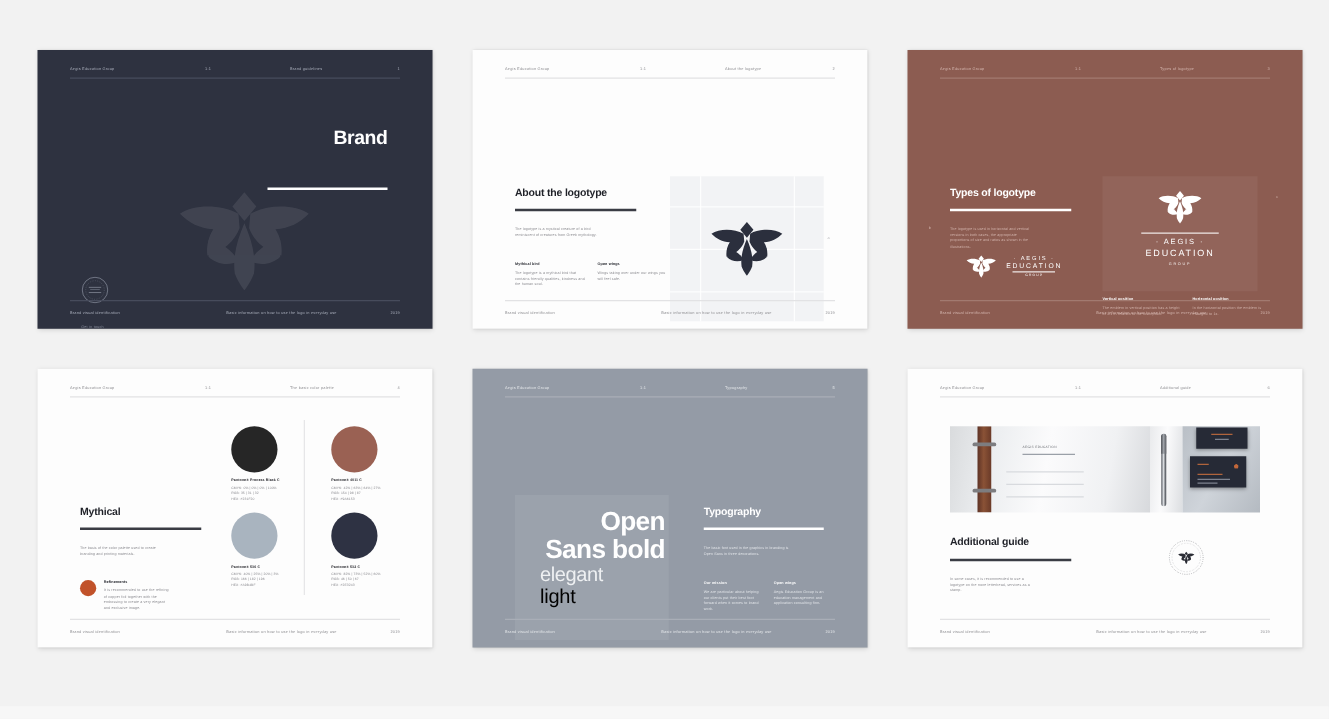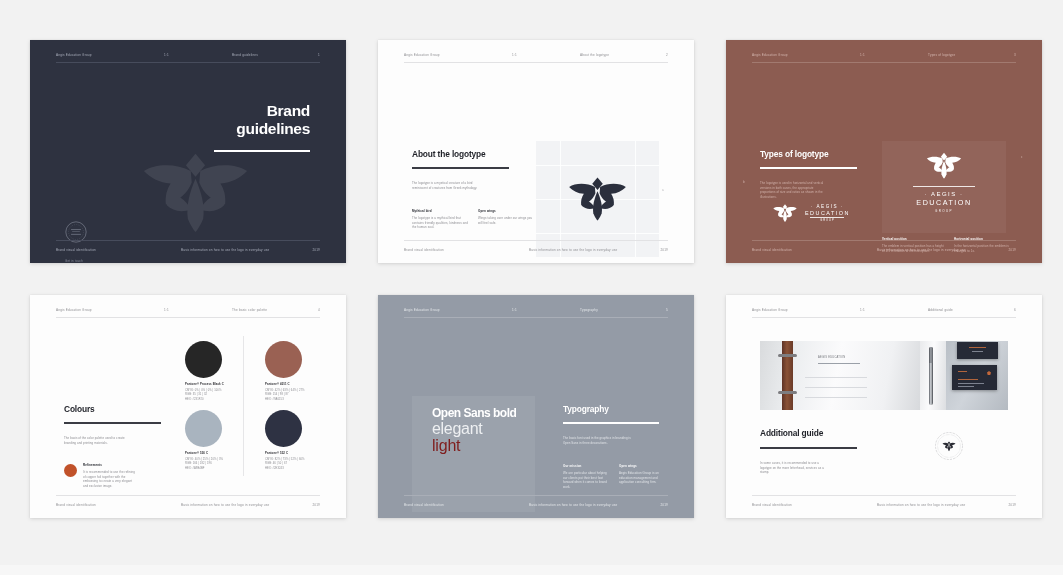--- a/index.html
+++ b/index.html
@@ -123,25 +123,25 @@
   .sw-divider { position: absolute; width: 1px; background: #e6e6e8; }
   .note-dot { position: absolute; width: 13px; height: 13px; border-radius: 50%; }
 
   
   .type-panel {
     position: absolute; left: 34px; top: 101px; width: 123px; height: 116px;
     background: rgba(255,255,255,0.07);
   }
   .type-spec { position: absolute; left: 54px; top: 112px; width: 100px;
     color: #ffffff; line-height: 1.07; }
-  .type-spec .t-bold { font-size: 12px; font-weight: 700; letter-spacing: -0.5px; }
+  .type-spec .t-bold { font-size: 21px; font-weight: 700; letter-spacing: -0.5px; text-align: right; }
   .type-spec .t-reg  { font-size: 16px; font-weight: 400; letter-spacing: -0.3px;
                        color: #eef0f2; }
   .type-spec .t-lig  { font-size: 16px; font-weight: 300; letter-spacing: -0.2px;
-                       color: #7f1d1d; }
+                       color: #000000; }
 
   
   .photo-row { position: absolute; left: 34px; top: 46px; width: 248px; height: 69px;
                display: flex; }
   .ph { position: relative; height: 100%; overflow: hidden; }
   .ph-a { width: 160px; background: linear-gradient(100deg,#d9dbdd 0%,#eceef0 22%,#fbfbfc 48%,#f0f1f3 78%,#d7d9dc 100%); }
   .ph-b { width: 26px; background: linear-gradient(95deg,#e9eaec,#fbfbfc 45%,#dcdee1); }
   .ph-c { width: 62px; background: linear-gradient(120deg,#b9bfc6,#cfd4da 50%,#b4bac1); }
   .binder { position: absolute; left: 22px; top: 0; width: 11px; height: 100%;
             background: linear-gradient(90deg,#5e3326,#8a5236 45%,#6a3a28); }
@@ -182,21 +182,20 @@
       <path fill="#ffffff" d="M60 4 L70 16 L60 28 L50 16 Z"></path>
       <path fill="#ffffff" d="M55 22 C40 14 18 14 6 22 C14 30 22 34 34 35 C30 41 28 49 29 57 C42 54 52 45 56 34 Z"></path>
       <path fill="#ffffff" d="M65 22 C80 14 102 14 114 22 C106 30 98 34 86 35 C90 41 92 49 91 57 C78 54 68 45 64 34 Z"></path>
       <path fill="#ffffff" d="M60 30 C54 44 50 58 52 72 C55 80 60 86 60 86 C60 86 65 80 68 72 C70 58 66 44 60 30 Z"></path>
       <path fill="#ffffff" d="M30 44 C40 46 50 52 55 62 C46 66 36 64 30 58 Z"></path>
       <path fill="#ffffff" d="M90 44 C80 46 70 52 65 62 C74 66 84 64 90 58 Z"></path>
     </svg>
 
     <div class="cover-title">
       <div>Brand</div>
-      <div>guidelines</div>
     </div>
     <div class="cover-underline"></div>
 
     <svg class="badge-1" viewBox="0 0 40 40">
       <circle cx="20" cy="20" r="18.5" fill="none" stroke="#8f95a3" stroke-width="1"></circle>
       <circle cx="20" cy="20" r="13.5" fill="none" stroke="#6f7583" stroke-width="0.7" stroke-dasharray="1.4 2.1"></circle>
       <rect x="11" y="15.5" width="18" height="0.9" fill="#9aa0ae"></rect>
       <rect x="11" y="23.5" width="18" height="0.9" fill="#9aa0ae"></rect>
       <rect x="13" y="18.8" width="14" height="0.8" fill="#7f8593"></rect>
     </svg>
@@ -334,21 +333,21 @@
 
   <div class="slide s-light" style="background: rgb(253, 253, 253);">
     <div class="hdr">
       <span class="micro on-light h-c1">Aegis Education Group</span>
       <span class="micro on-light h-c2">1:1</span>
       <span class="micro on-light h-c3">The basic color palette</span>
       <span class="micro on-light h-c4">4</span>
     </div>
     <div class="hdr-rule on-light-rule"></div>
 
-    <div class="heading" style="left:34px; top:109px; color:#1f2128;">Colours</div>
+    <div class="heading" style="left:34px; top:109px; color:#1f2128;">Mythical</div>
     <div class="head-rule" style="left:34px; top:127px; width:97px; background:#3a3c44;"></div>
     <div class="para" style="left:34px; top:141px; width:70px; color:#8a8a8f;">The basis of the color palette used to create branding and printing materials.</div>
 
     <div class="note-dot" style="left: 34px; top: 169px; background: rgb(193, 82, 42);"></div>
     <div style="position:absolute; left:53px; top:168px; width:52px;">
       <div class="sub-ttl" style="color:#24262d;">Refinements</div>
       <div class="micro-2" style="color:#8a8a8f;">It is recommended to use the refining of copper foil together with the embossing to create a very elegant and exclusive image.</div>
     </div>
 
     <div class="sw-divider" style="left:213px; top:41px; height:140px;"></div>

